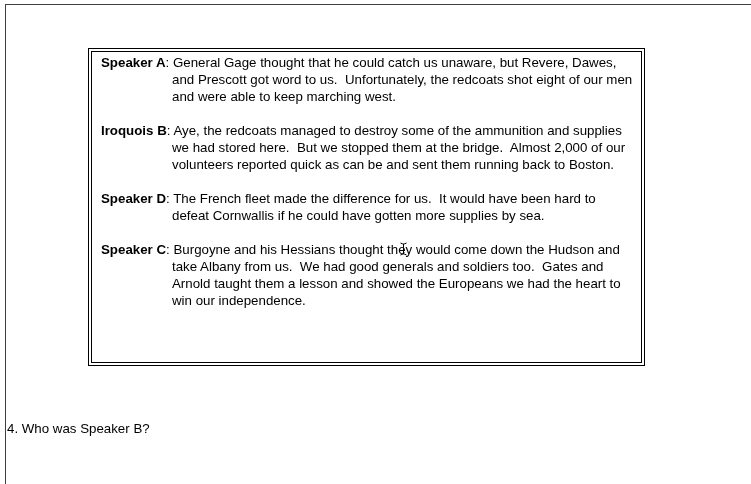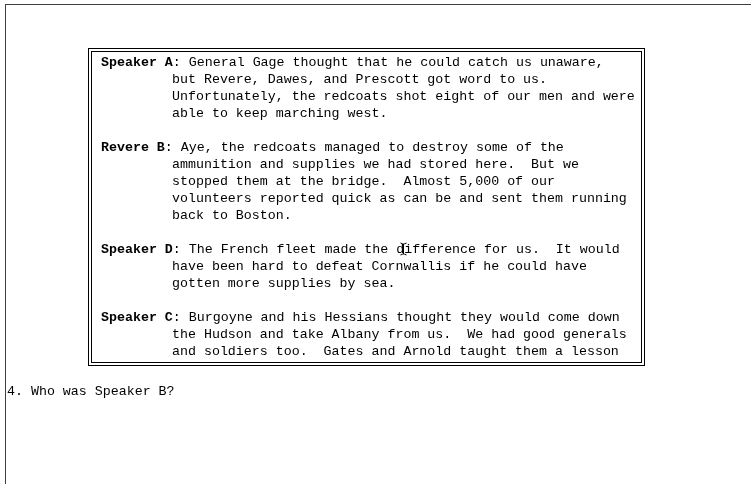--- a/index.html
+++ b/index.html
@@ -2,21 +2,21 @@
 <html><head>
 <meta charset="utf-8">
 <style>
   html, body { margin: 0; padding: 0; background: #ffffff; }
   .page {
     position: relative;
     width: 751px;
     height: 484px;
     background: #ffffff;
     overflow: hidden;
-    font-family: Liberation Mono, monospace;
+    font-family: Liberation Sans, sans-serif;
     font-size: 13.3px;
     line-height: 17px;
     color: #000000;
   }
   .page-border {
     position: absolute;
     top: 4px; left: 5px; right: 0; bottom: 0;
     border-top: 1px solid #404040;
     border-left: 1px solid #404040;
     pointer-events: none;
@@ -42,39 +42,39 @@
     padding-left: 71px;
     text-indent: -71px;
   }
   .speaker span { white-space: pre-wrap; }
   .b { font-weight: bold; }
   .question {
     position: absolute;
     left: 7px; top: 383px;
     line-height: 17.6px;
   }
-  .question div { white-space: nowrap; }
+  .question div { white-space: nowrap; margin-top: 37px; }
   .text-cursor {
     position: absolute;
     left: 399px; top: 242px;
     width: 9px; height: 14px;
     pointer-events: none;
   }
 </style>
 </head>
 <body>
 
 <div class="page">
 
   <div class="page-border"></div>
 
   <div class="passage-box">
     <div class="passage-inner">
       <p class="speaker"><span class="b">Speaker A</span><span>: </span><span>General Gage thought that he could catch us unaware, but Revere, Dawes, and Prescott got word to us.  Unfortunately, the redcoats shot eight of our men and were able to keep marching west.</span></p>
-      <p class="speaker"><span class="b">Revere B</span><span>: </span><span>Aye, the redcoats managed to destroy some of the ammunition and supplies we had stored here.  But we stopped them at the bridge.  Almost 5,000 of our volunteers reported quick as can be and sent them running back to Boston.</span></p>
+      <p class="speaker"><span class="b">Iroquois B</span><span>: </span><span>Aye, the redcoats managed to destroy some of the ammunition and supplies we had stored here.  But we stopped them at the bridge.  Almost 2,000 of our volunteers reported quick as can be and sent them running back to Boston.</span></p>
       <p class="speaker"><span class="b">Speaker D</span><span>: </span><span>The French fleet made the difference for us.  It would have been hard to defeat Cornwallis if he could have gotten more supplies by sea.</span></p>
       <p class="speaker"><span class="b">Speaker C</span><span>: </span><span>Burgoyne and his Hessians thought they would come down the Hudson and take Albany from us.  We had good generals and soldiers too.  Gates and Arnold taught them a lesson and showed the Europeans we had the heart to win our independence.</span></p>
     </div>
   </div>
 
   <div class="question">
     <div>4. Who was Speaker B?</div>
   </div>
 
   <div class="text-cursor">

